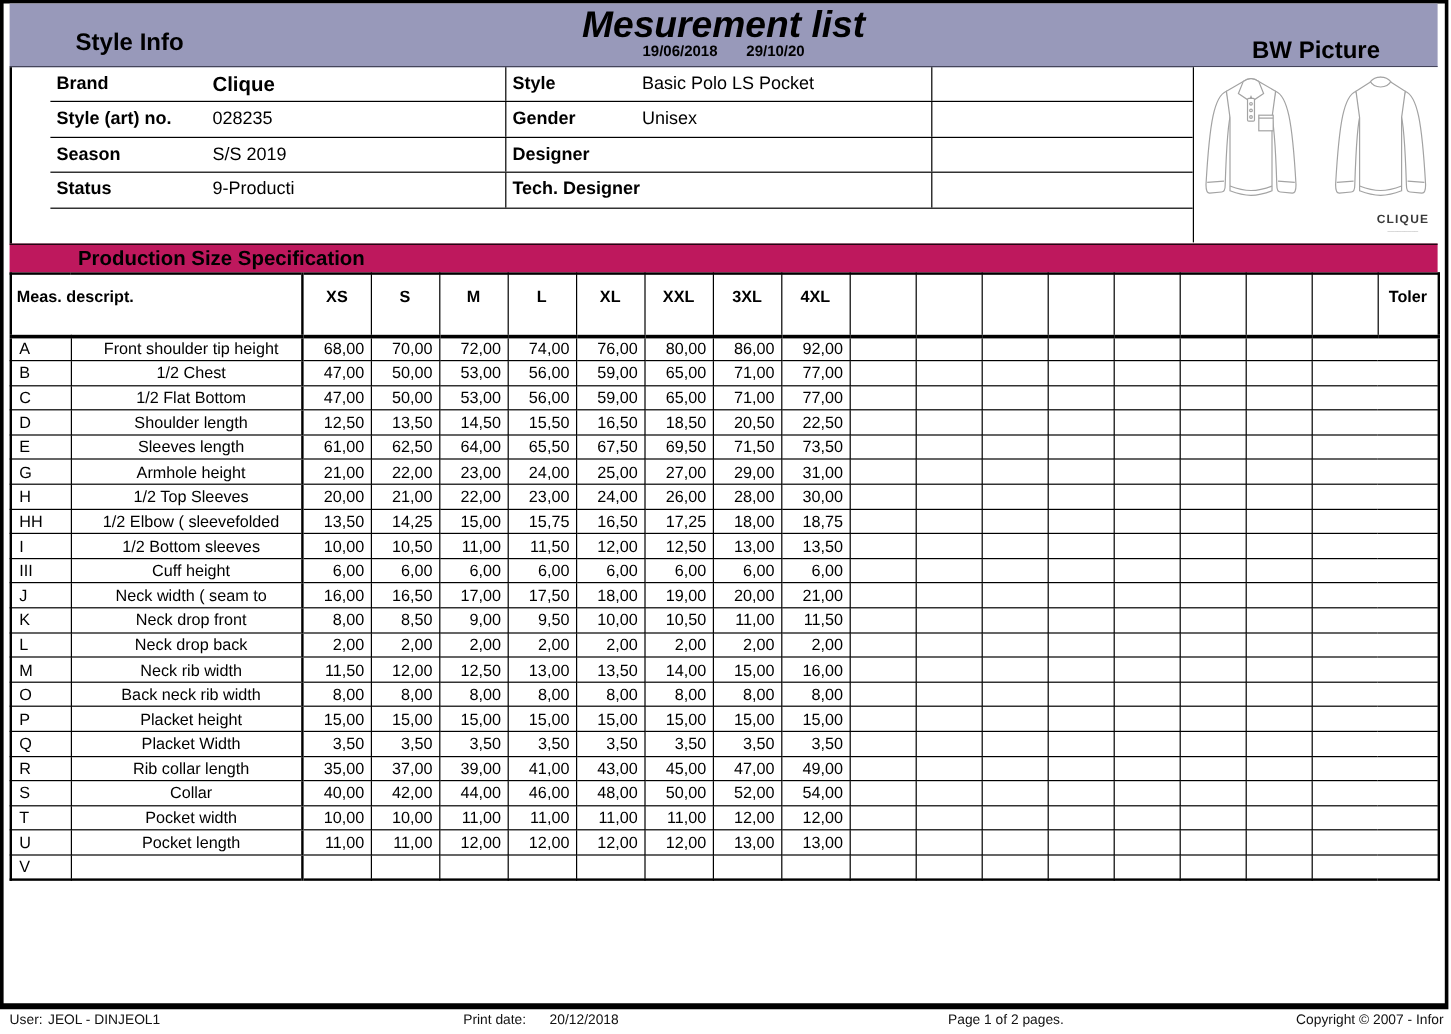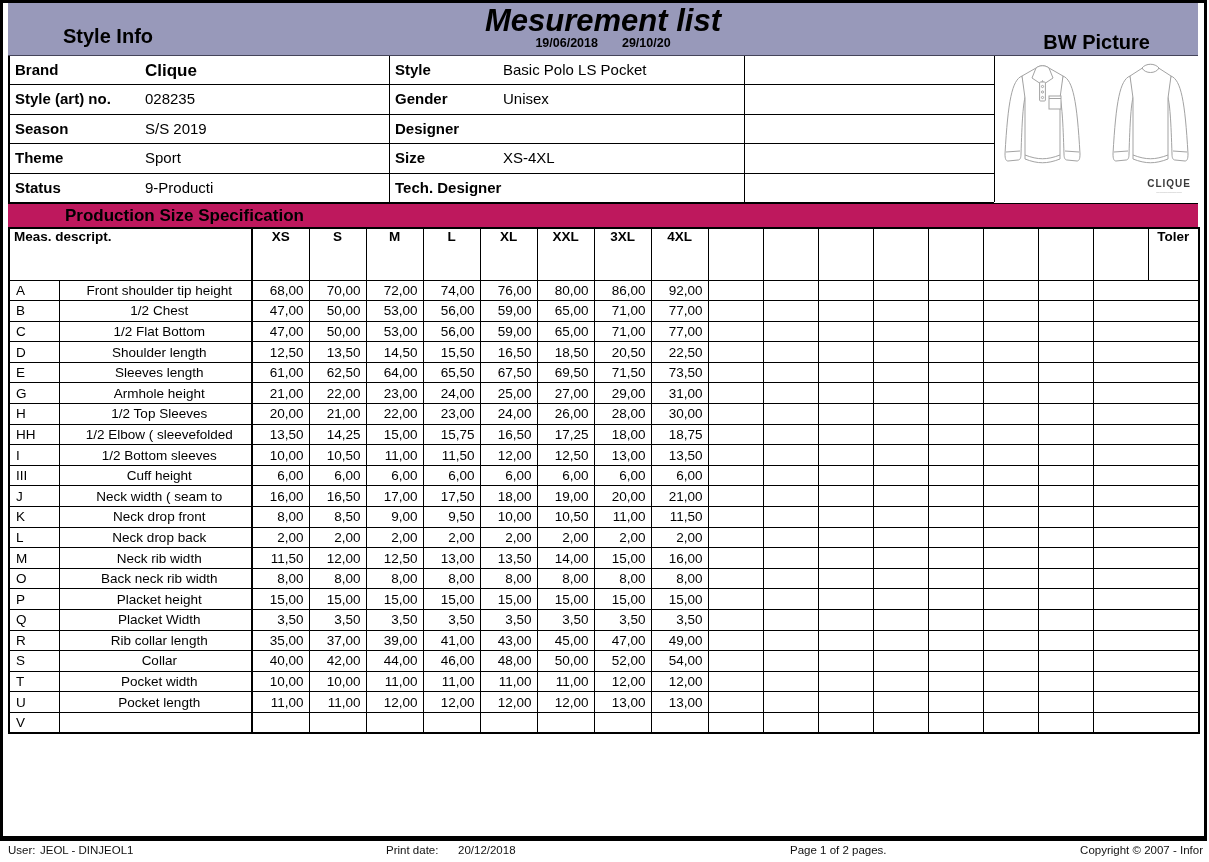--- a/index.html
+++ b/index.html
@@ -42,21 +42,21 @@
   .bw-picture-label {
     position: absolute; right: 48px; bottom: 1px;
     font-size: 20px; font-weight: bold;
   }
   
   .info-wrap {
     position: absolute; left: 8px; top: 56px;
     width: 1190px; height: 147px;
     border-left: 2px solid #000;
   }
-  .info-grid { position: absolute; left: 0; top: 0; width: 984px; height: 147px; }
+  .info-grid { position: absolute; left: 0; top: 0; width: 984px; height: 147px; padding-left: 32px; }
   .info-row {
     display: grid;
     grid-template-columns: 135px 245px 113px 242px 249px;
     height: 29.4px;
     border-bottom: 1px solid #000;
   }
   .info-row .cell { overflow: hidden; white-space: nowrap; padding-top: 5px; }
   .info-row .label { font-weight: bold; font-size: 15px; padding-left: 5px; }
   .info-row .value { font-size: 15px; }
   .info-row .v-left { border-right: 1px solid #000; }
@@ -91,22 +91,22 @@
     border: 2px solid #000;
   }
   table.spec th, table.spec td {
     border: 1px solid #000;
     overflow: hidden; white-space: nowrap;
   }
   tr.hdr th {
     height: 52px;
     vertical-align: top;
     font-size: 13.5px; font-weight: bold;
-    padding-top: 0;
-    border-bottom: 1px solid #000000;
+    padding-top: 11px;
+    border-bottom: 3px solid #000000;
   }
   th.meas {
     vertical-align: middle; text-align: left;
     padding-left: 4px; font-size: 16px;
   }
   th.toler { border-left: 3px solid #000; vertical-align: middle; font-size: 14.5px; padding-top: 0; }
   .col-split { border-right: 2px solid #000 !important; }
   tr.body td { height: 20.6px; font-size: 13.5px; }
   td.code { padding-left: 6px; font-size: 12.5px; }
   td.desc { padding-left: 8px; font-size: 11.5px; text-align: center; }
@@ -152,27 +152,20 @@
           <div class="cell value v-left">028235</div>
           <div class="cell label">Gender</div>
           <div class="cell value v-right">Unisex</div>
           <div class="cell empty"></div>
         </div>
         <div class="info-row">
           <div class="cell label">Season</div>
           <div class="cell value v-left">S/S 2019</div>
           <div class="cell label">Designer</div>
           <div class="cell value v-right"></div>
-          <div class="cell empty"></div>
-        </div>
-        <div class="info-row">
-          <div class="cell label">Theme</div>
-          <div class="cell value v-left">Sport</div>
-          <div class="cell label">Size</div>
-          <div class="cell value v-right">XS-4XL</div>
           <div class="cell empty"></div>
         </div>
         <div class="info-row">
           <div class="cell label">Status</div>
           <div class="cell value v-left">9-Producti</div>
           <div class="cell label">Tech. Designer</div>
           <div class="cell value v-right"></div>
           <div class="cell empty"></div>
         </div>
       </div>

